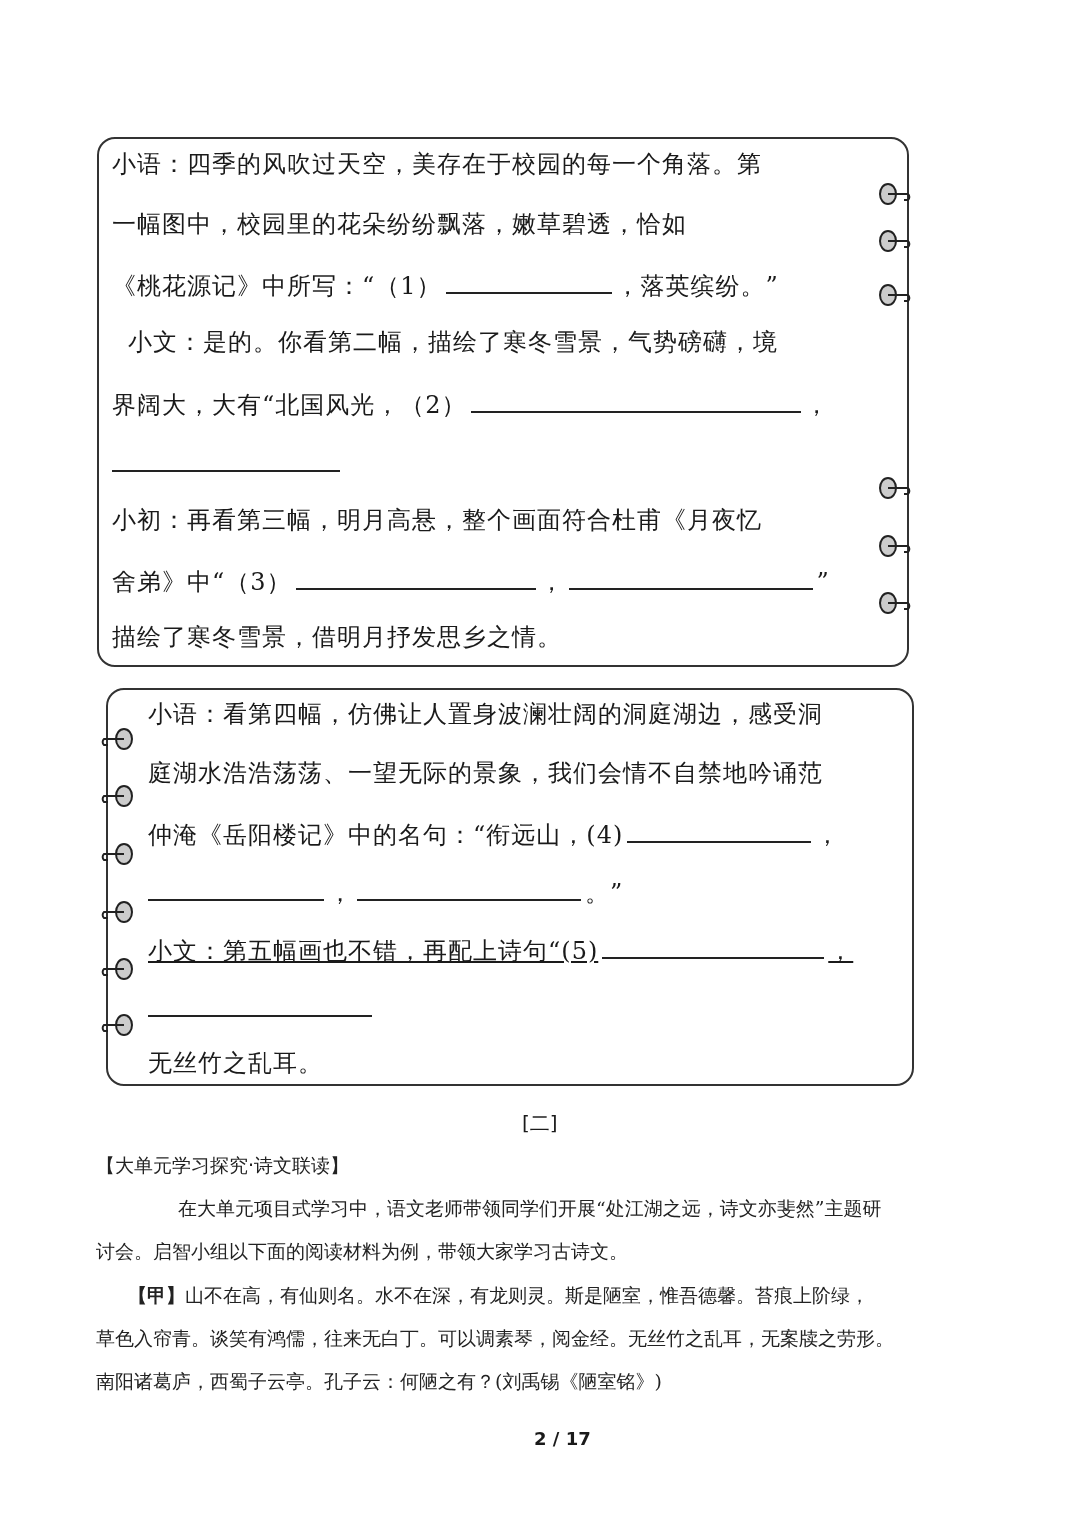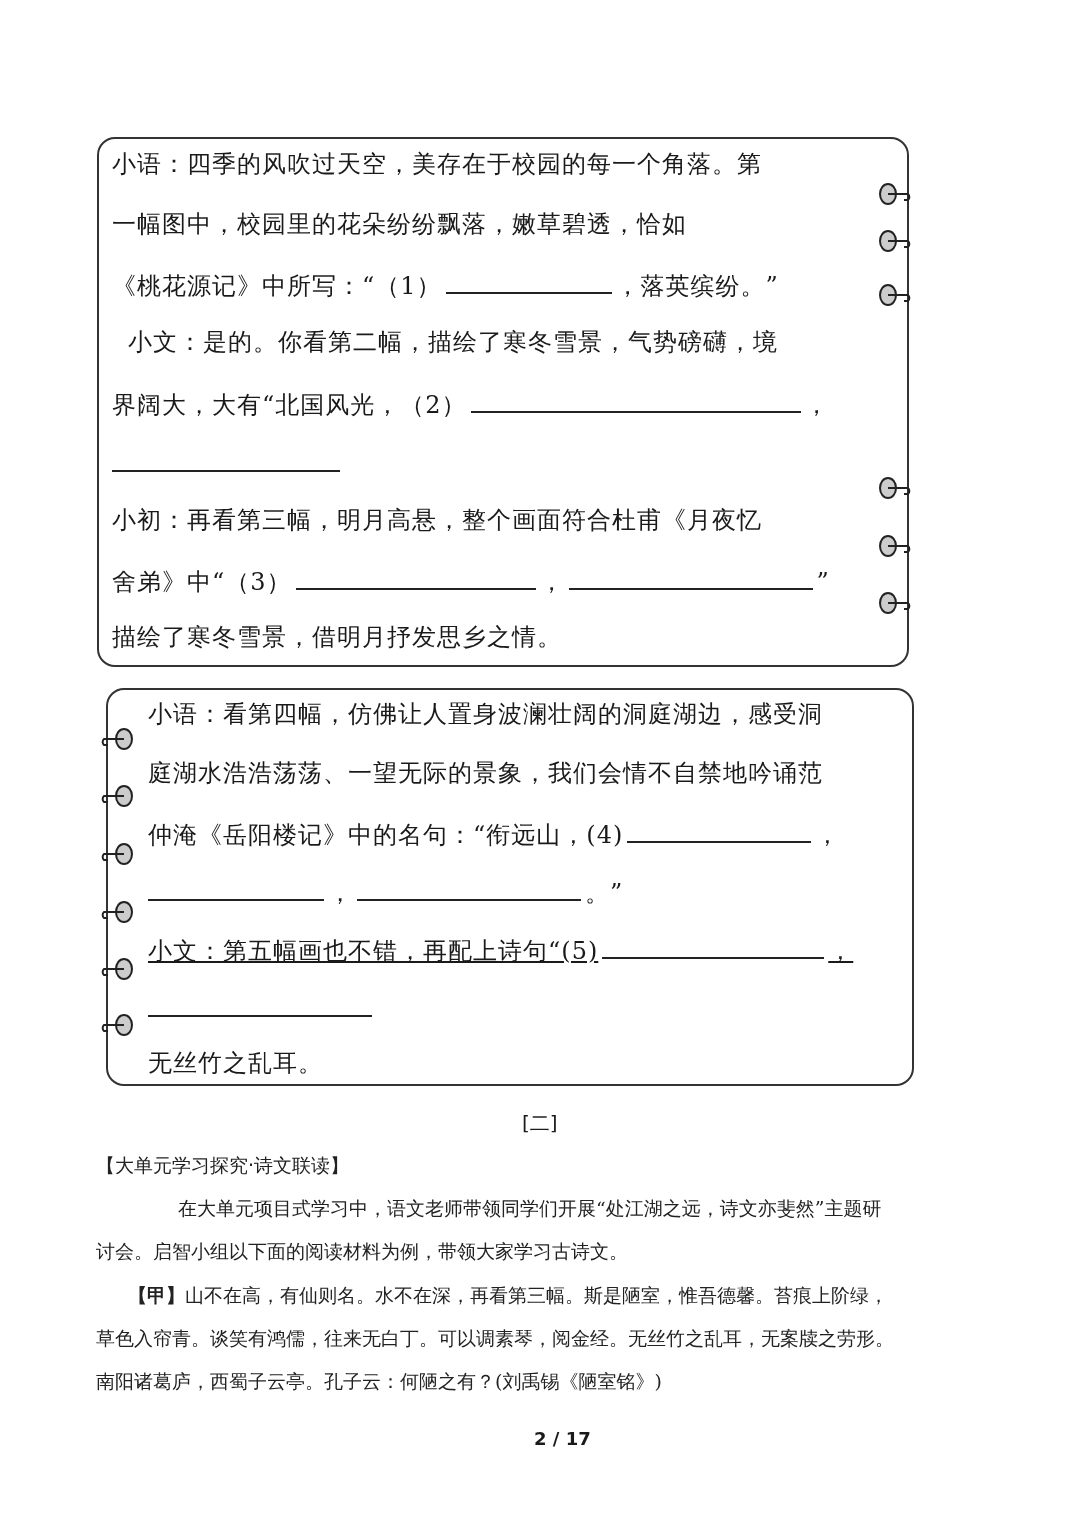--- a/index.html
+++ b/index.html
@@ -105,18 +105,18 @@
 <svg class="ring" style="left:98px;top:1013px" viewBox="0 0 36 24">
     <ellipse cx="26" cy="12" rx="8" ry="10" fill="#ccc" stroke="#222" stroke-width="2"></ellipse>
     <path d="M26 12 H6 a4 4 0 0 0 0 6 H10" fill="none" stroke="#222" stroke-width="2"></path>
   </svg>
 
 <div id="section-mark">[二]</div>
 <div class="small" style="left:96px;top:1152px;font-family:'DejaVu Sans',sans-serif;">【大单元学习探究·诗文联读】</div>
 <div class="small" style="left:150px;top:1195px;margin-left:28px;">在大单元项目式学习中，语文老师带领同学们开展“处江湖之远，诗文亦斐然”主题研</div>
 <div class="small" style="left:96px;top:1238px;">讨会。启智小组以下面的阅读材料为例，带领大家学习古诗文。</div>
 <div class="small" style="left:128px;top:1282px;">
-  <span class="bold">【甲】</span><span>山不在高，有仙则名。水不在深，再看第三幅。斯是陋室，惟吾德馨。苔痕上阶绿，</span>
+  <span class="bold">【甲】</span><span>山不在高，有仙则名。水不在深，有龙则灵。斯是陋室，惟吾德馨。苔痕上阶绿，</span>
 </div>
 <div class="small" style="left:96px;top:1325px;">草色入帘青。谈笑有鸿儒，往来无白丁。可以调素琴，阅金经。无丝竹之乱耳，无案牍之劳形。</div>
 <div class="small" style="left:96px;top:1368px;">南阳诸葛庐，西蜀子云亭。孔子云：何陋之有？(刘禹锡《陋室铭》)</div>
 
 <div id="page-number">2 / 17</div>
 
 </body></html>

